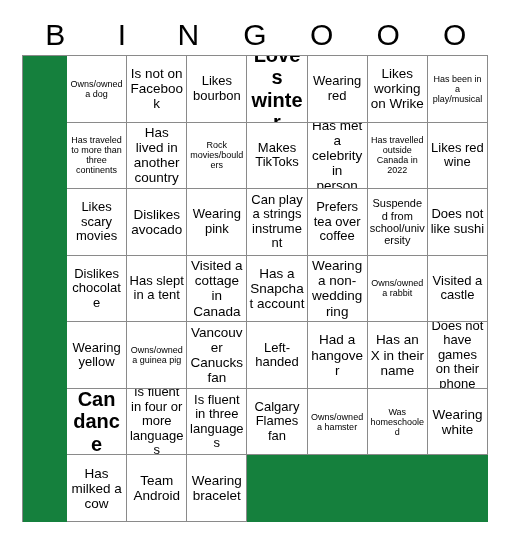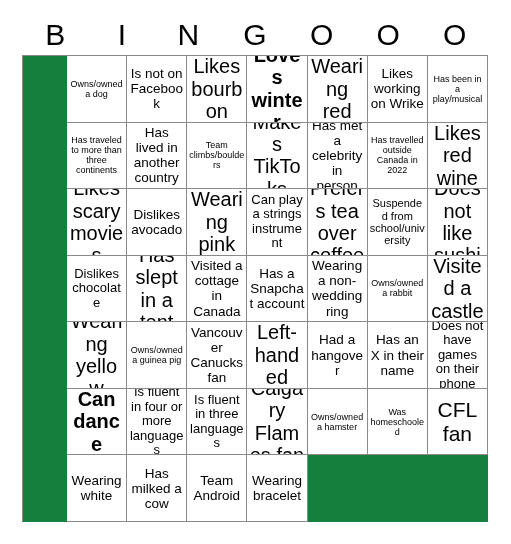--- a/index.html
+++ b/index.html
@@ -69,21 +69,21 @@
     display: block;
     width: 100%;
     line-height: 1.12;
     word-wrap: break-word;
     overflow-wrap: break-word;
     hyphens: none;
   }
   
   .fs-xxl .cell-text { font-size: 21px; }
   .fs-xl  .cell-text { font-size: 20px; font-weight: bold; }
-  .fs-lg  .cell-text { font-size: 20px; }
+  .fs-lg  .cell-text { font-size: 13px; }
   .fs-md  .cell-text { font-size: 13.5px; }
   .fs-sm  .cell-text { font-size: 13px; }
   .fs-xs  .cell-text { font-size: 9px; }
   .fs-xxs .cell-text { font-size: 11px; }
 </style>
 </head>
 <body>
 
 <div id="card">
 
@@ -119,21 +119,21 @@
       <div class="bingo-cell fs-xs">
         <span class="cell-text">Has been in a play/musical</span>
       </div>
       <div class="bingo-cell fs-xs">
         <span class="cell-text">Has traveled to more than three continents</span>
       </div>
       <div class="bingo-cell fs-md">
         <span class="cell-text">Has lived in another country</span>
       </div>
       <div class="bingo-cell fs-xs">
-        <span class="cell-text">Team climbs/boulders</span>
+        <span class="cell-text">Rock movies/boulders</span>
       </div>
       <div class="bingo-cell fs-lg">
         <span class="cell-text">Makes TikToks</span>
       </div>
       <div class="bingo-cell fs-md">
         <span class="cell-text">Has met a celebrity in person</span>
       </div>
       <div class="bingo-cell fs-xs">
         <span class="cell-text">Has travelled outside Canada in 2022</span>
       </div>
@@ -214,23 +214,20 @@
       </div>
       <div class="bingo-cell fs-lg">
         <span class="cell-text">Calgary Flames fan</span>
       </div>
       <div class="bingo-cell fs-xs">
         <span class="cell-text">Owns/owned a hamster</span>
       </div>
       <div class="bingo-cell fs-xs">
         <span class="cell-text">Was homeschooled</span>
       </div>
-      <div class="bingo-cell fs-xxl">
-        <span class="cell-text">CFL fan</span>
-      </div>
       <div class="bingo-cell fs-md">
         <span class="cell-text">Wearing white</span>
       </div>
       <div class="bingo-cell fs-md">
         <span class="cell-text">Has milked a cow</span>
       </div>
       <div class="bingo-cell fs-md">
         <span class="cell-text">Team Android</span>
       </div>
       <div class="bingo-cell fs-md">

